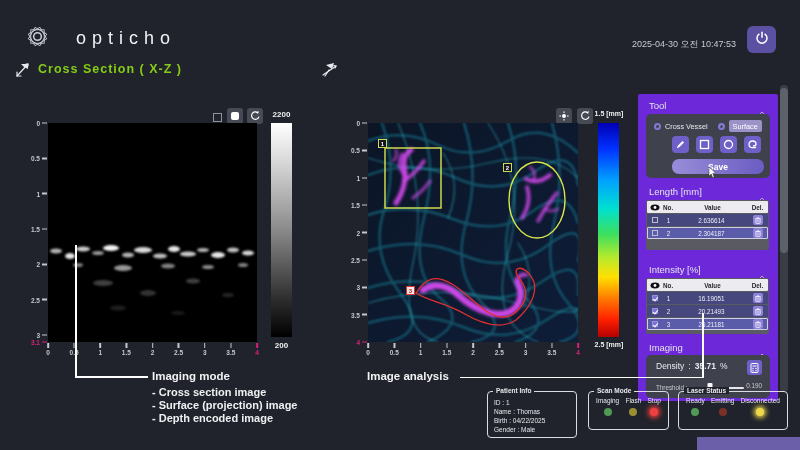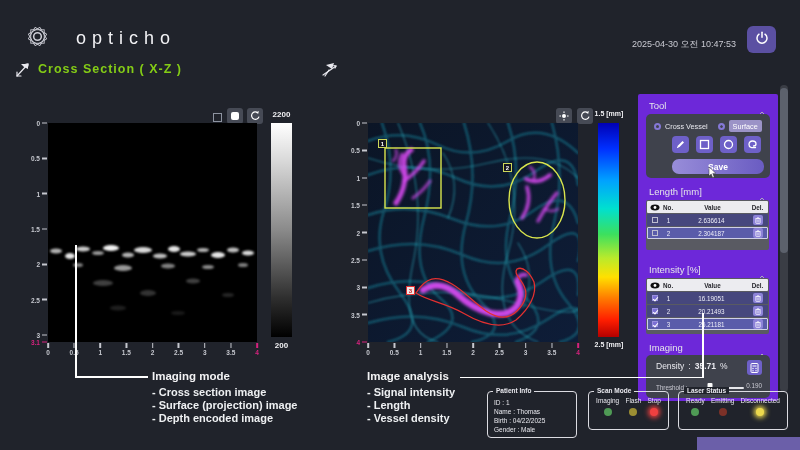--- a/index.html
+++ b/index.html
@@ -677,25 +677,20 @@
   <div class="ann-title" style="left:152px;top:370px;">Imaging mode</div>
   <div class="ann-list" style="left:152px;top:386px;">
     <div>- Cross section image</div>
     <div>- Surface (projection) image</div>
     <div>- Depth encoded image</div>
   </div>
 
   <div class="ann-line" style="left:702px;top:313px;width:1.5px;height:65px;"></div>
   <div class="ann-line" style="left:460px;top:376.5px;width:243px;height:1.5px;"></div>
   <div class="ann-title" style="left:367px;top:370px;">Image analysis</div>
-  <div class="ann-list" style="left:367px;top:386px;">
-    <div>- Signal intensity</div>
-    <div>- Length</div>
-    <div>- Vessel density</div>
-  </div>
 
   <div class="legend-box" style="left:487px;top:391px;width:90px;height:47px;">
     <span class="legend-title">Patient Info</span>
     <div class="legend-lines">
       <div>ID : 1</div>
       <div>Name : Thomas</div>
       <div>Birth : 04/22/2025</div>
       <div>Gender : Male</div>
     </div>
   </div>

